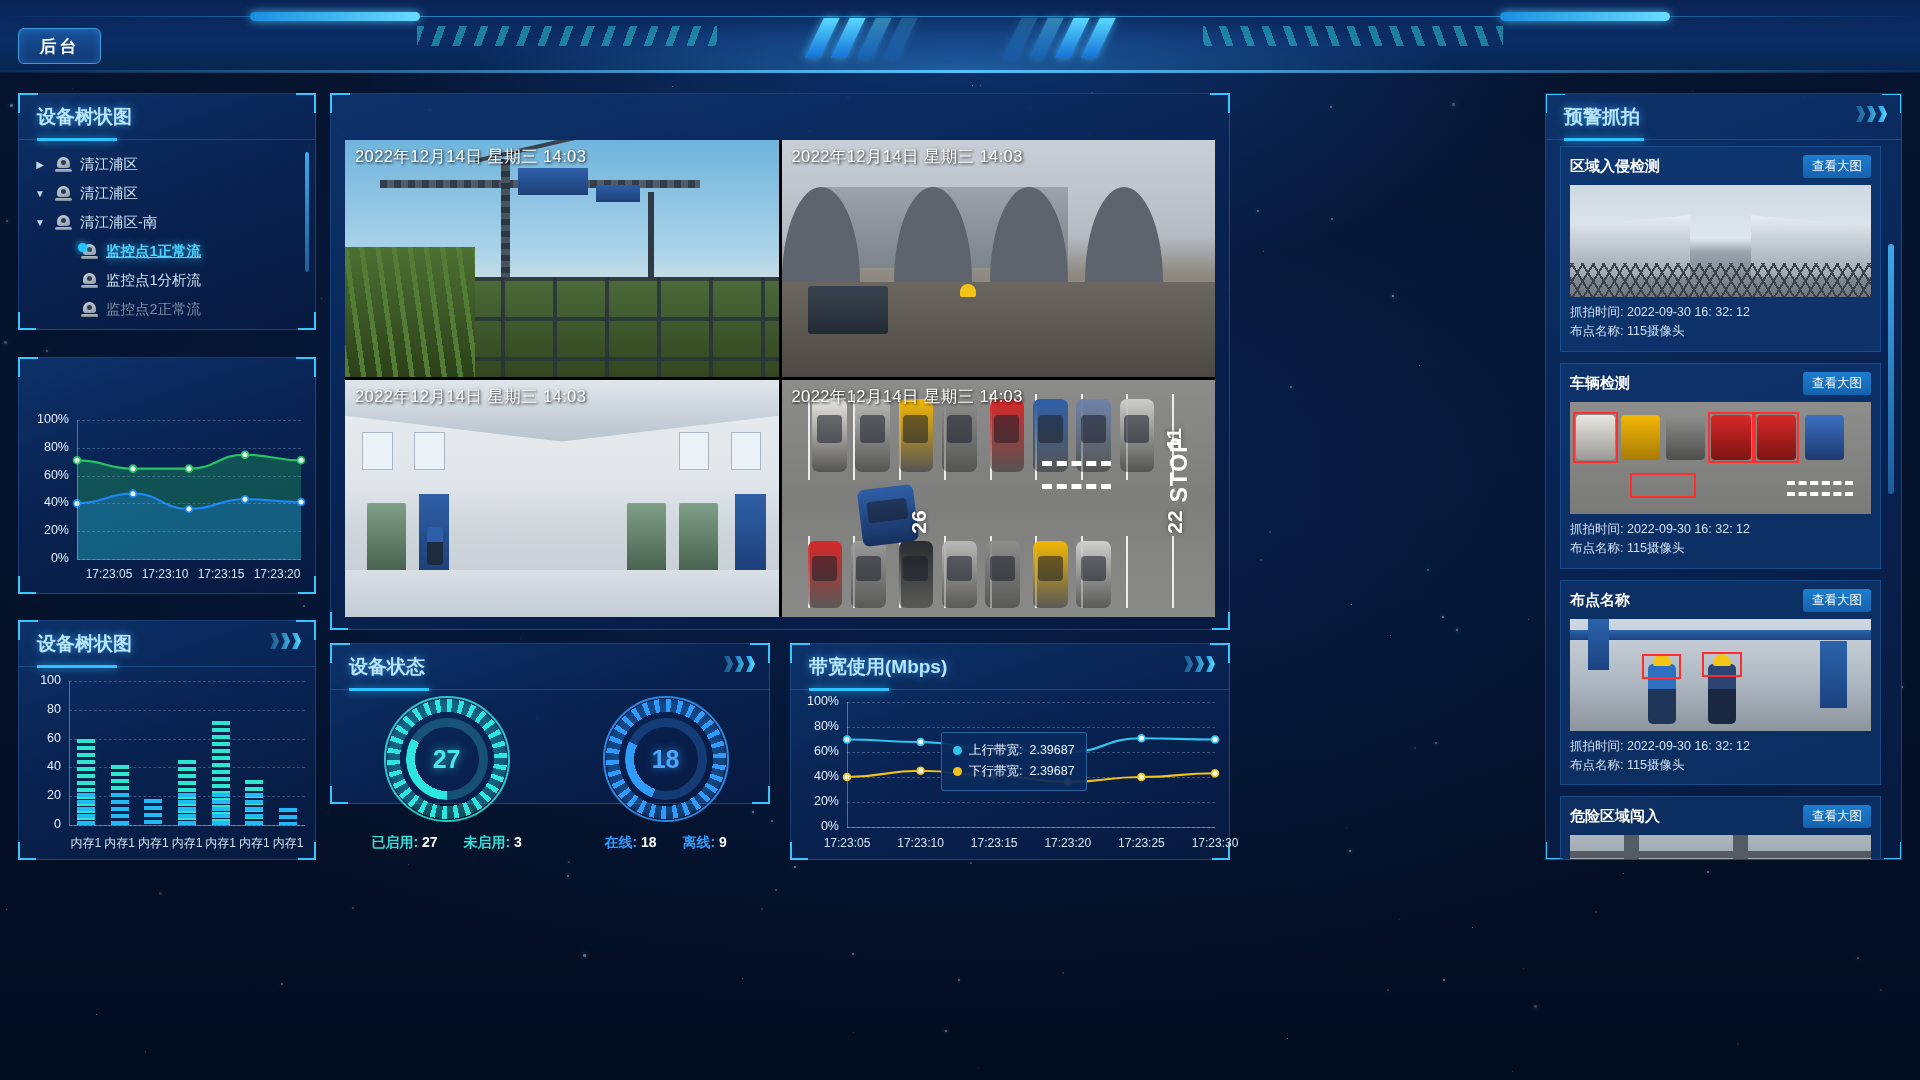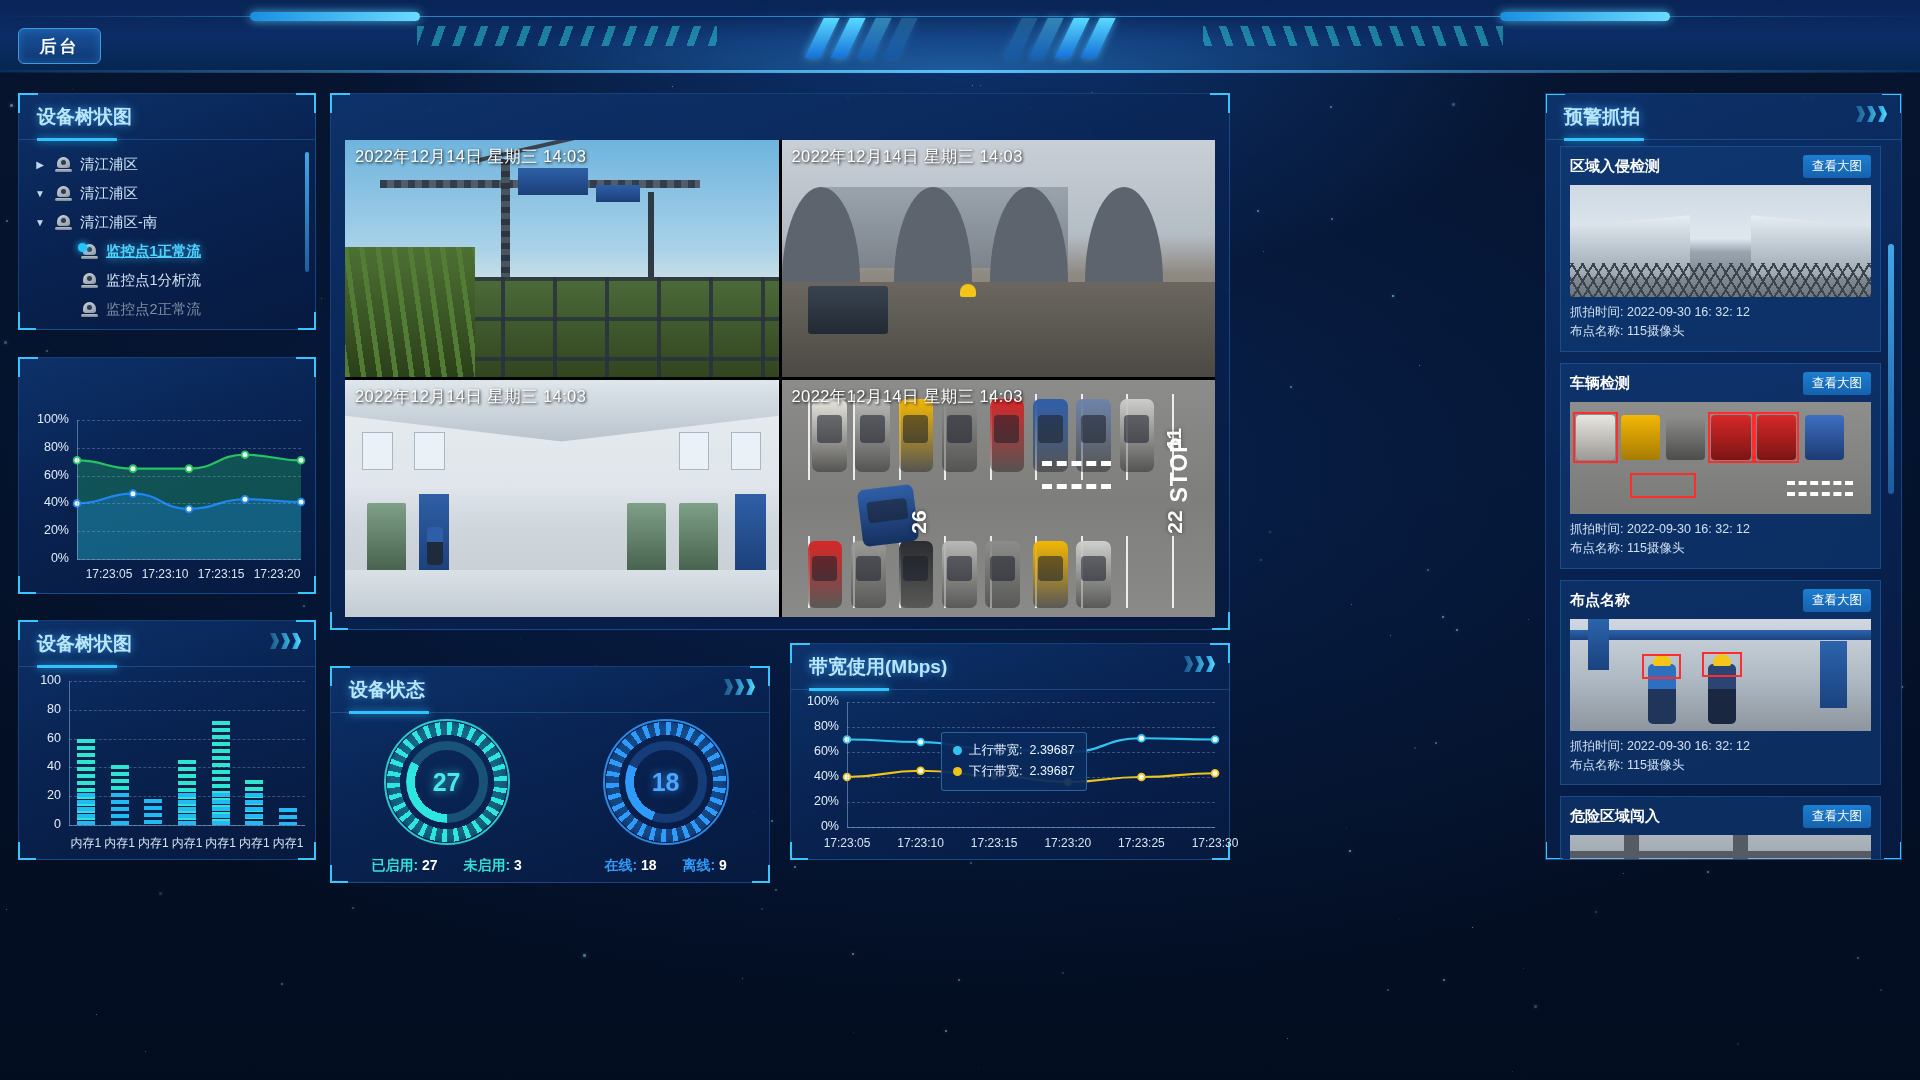--- a/index.html
+++ b/index.html
@@ -821,21 +821,21 @@
           <div class="stoptxt" style="left:84%; top:32%;">STOP</div>
           <div class="arr" style="left:60%; top:34%; width:16%;"></div>
           <div class="arr" style="left:60%; top:44%; width:16%;"></div>
         </div>
       <div class="vstamp">2022年12月14日 星期三 14:03</div>
     </div>
 
   </div>
 </div>
 
-<div class="panel" style="left:330px; top:643px; width:440px; height:217px;margin-top:23px;">
+<div class="panel" style="left:330px; top:643px; width:440px; height:161px;">
   <div class="cnr-bl"></div>
     <div class="cnr-br"></div>
   <div class="p-head">
     <div class="p-title">设备状态</div>
     <div class="arrows">
         <b></b>
         <b></b>
         <b></b>
       </div>
     <div class="p-rule"></div>

